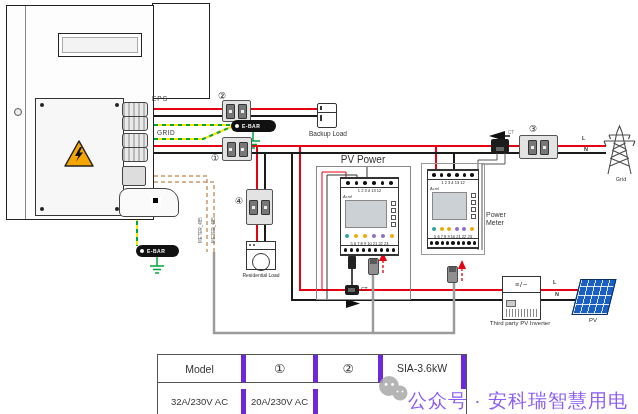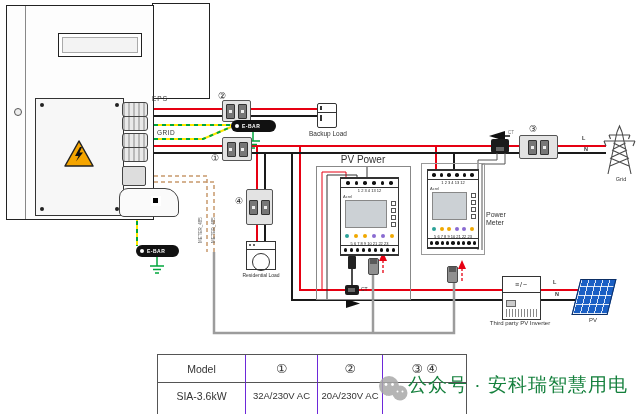--- a/index.html
+++ b/index.html
@@ -79,23 +79,23 @@
   .v485{position:absolute;font-size:4.5px;color:#666;transform:rotate(-90deg);
         transform-origin:left top;white-space:nowrap;z-index:4}
   
   .spec{position:absolute;left:157px;top:354px;width:308px;z-index:2;border:1px solid #555;border-bottom:none;
         display:grid;grid-template-columns:88px 72px 65px 83px;background:#fff}
   .spec > div{display:flex;align-items:center;justify-content:center;box-sizing:border-box}
   .th{height:28px;border-bottom:1px solid #555;font-size:10.5px;color:#333}
   .th.big{font-size:12.5px}
   .td{height:34px;font-size:9.5px;align-items:flex-start !important;padding-top:7px}
   .td.model{font-size:10.5px}
-  .c-r{border-right:1px solid #6d28d9}
-  
-  .wm-text{position:absolute;left:408px;top:372px;font-size:19px;color:#15803d;letter-spacing:1px;
+  .c-r{border-right:5px solid #6d28d9}
+  
+  .wm-text{position:absolute;left:408px;top:388px;font-size:19px;color:#8b5cf6;letter-spacing:1px;
            z-index:6;white-space:nowrap}
   .wm-icon{position:absolute;left:377px;top:374px;z-index:6;opacity:.85}
 </style>
 </head>
 <body>
 
 <div class="stage">
 
   <svg class="wires" width="638" height="414" viewBox="0 0 638 414">
 
@@ -346,21 +346,20 @@
   <div class="lbl" style="left:553px;top:279px;font-size:5.5px;font-weight:bold">L</div>
   <div class="lbl" style="left:555px;top:291px;font-size:5.5px;font-weight:bold">N</div>
 
   <div class="panel" style="left:576px;top:279px;width:34px;height:34px"></div>
   <div class="lbl" style="left:580px;top:317px;width:26px;text-align:center;font-size:6px">PV</div>
 
   <div class="spec">
     <div class="th c-r">Model</div>
     <div class="th big c-r">①</div>
     <div class="th big c-r">②</div>
-    <div class="th big">③ ④</div>
     <div class="td model c-r">SIA-3.6kW</div>
     <div class="td c-r">32A/230V AC</div>
     <div class="td c-r">20A/230V AC</div>
     <div class="td"></div>
   </div>
 
   <svg class="wm-icon" width="32" height="32">
     <circle cx="12" cy="12" r="10" fill="#a9a9a9"></circle>
     <polygon points="6,19 10,22 12,18" fill="#a9a9a9"></polygon>
     <circle cx="23" cy="19" r="7.5" fill="#a9a9a9"></circle>

